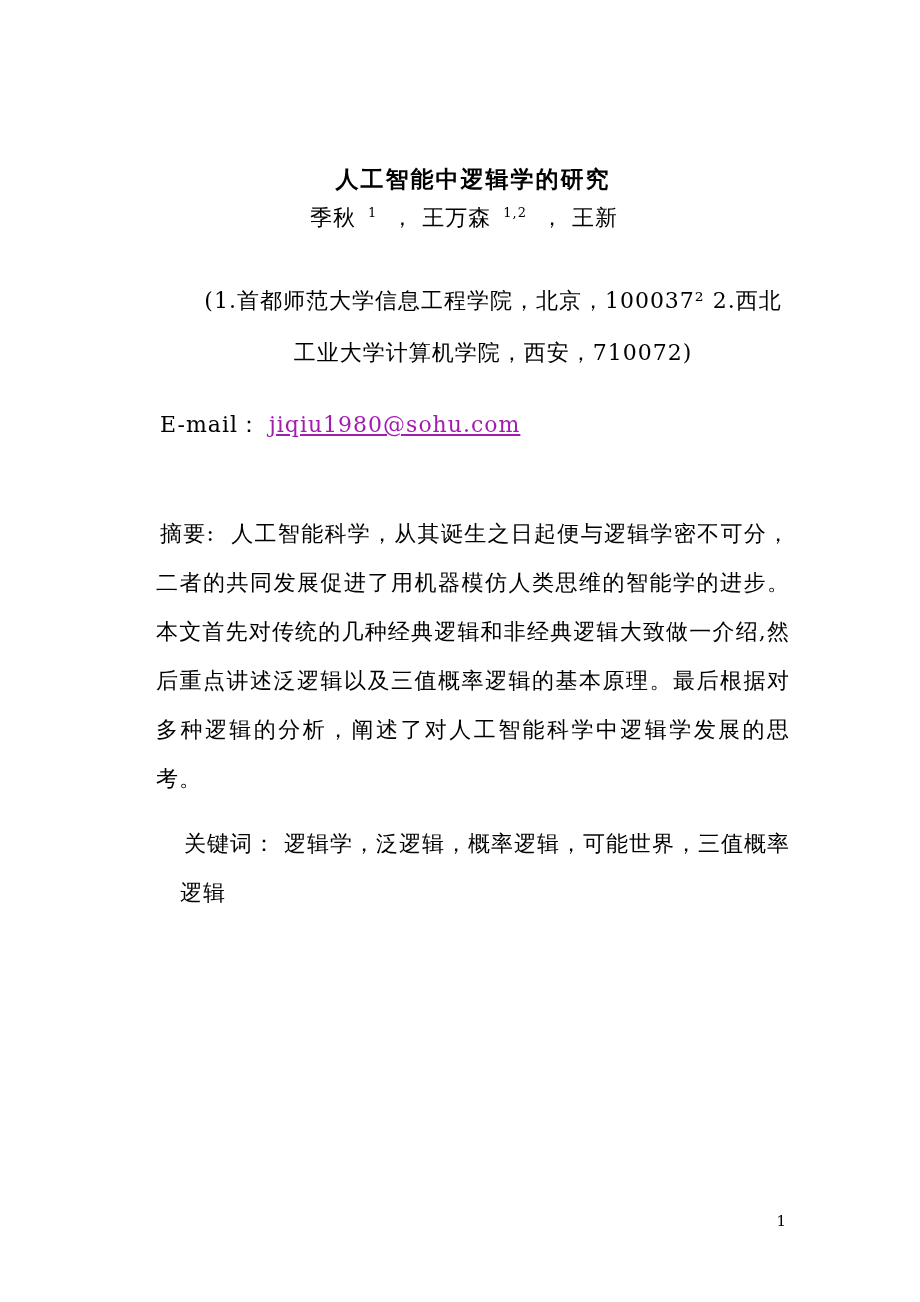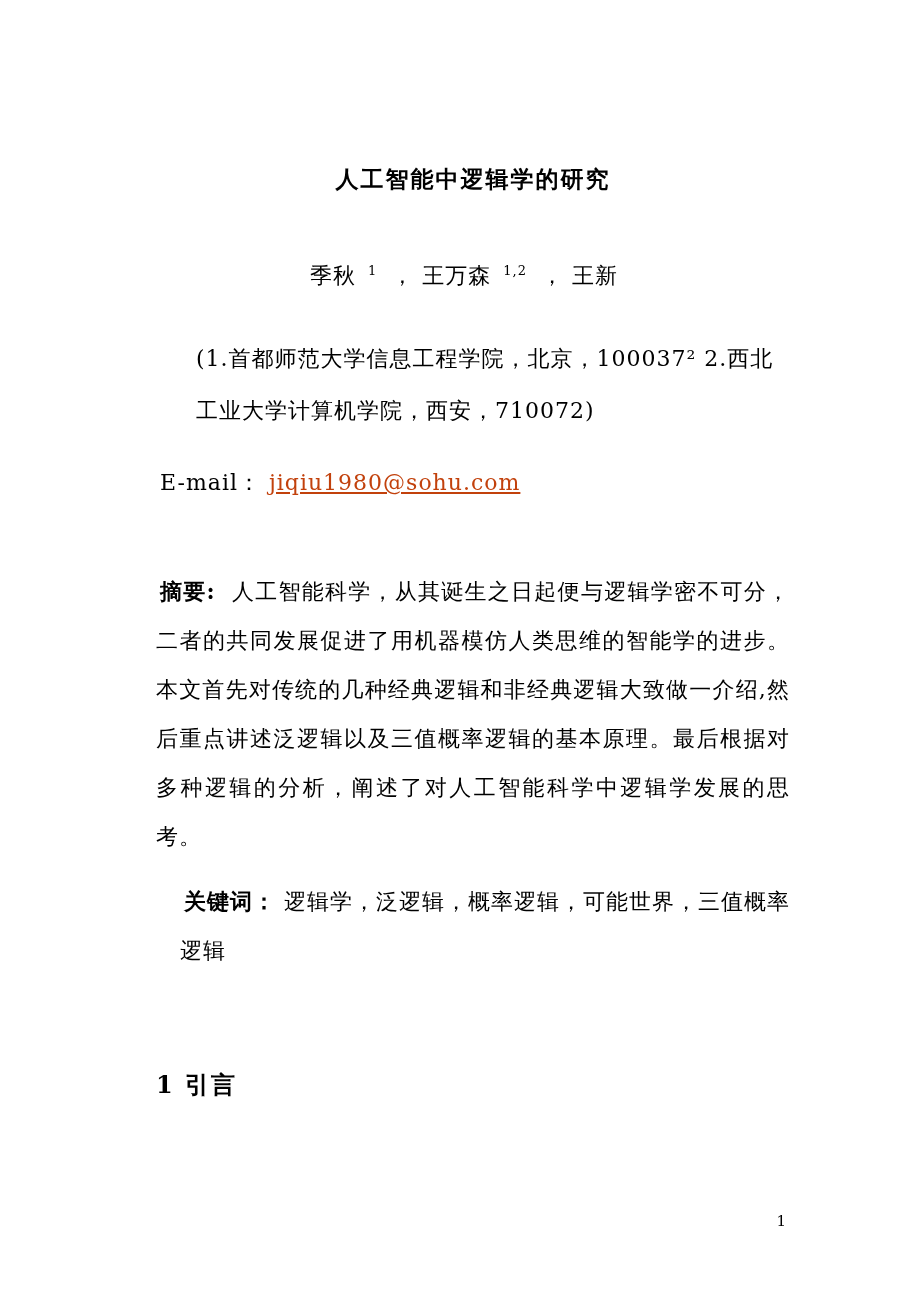--- a/index.html
+++ b/index.html
@@ -22,51 +22,50 @@
     font-size: 22px;
     letter-spacing: 1px;
   }
   .doc-title {
     text-align: center;
     font-size: 23px;
     font-weight: bold;
     letter-spacing: 2px;
   }
   .authors {
-    margin-top: 58px;
     text-align: center;
     font-size: 22px;
   }
   .authors sup {
     font-size: 13px;
     margin: 0 6px 0 4px;
   }
   .affiliation {
     margin-top: 34px;
-    text-align: left;
+    text-align: center;
     line-height: 52px;
     margin-left: 40px;
   }
   .email-line {
     margin-top: 12px;
     line-height: 52px;
   }
   .email-link {
-    color: #c2410c;
+    color: #a21caf;
     text-decoration: underline;
     cursor: pointer;
   }
   .para {
     text-align: justify;
     line-height: 49px;
   }
   .abstract {
     margin-top: 50px;
   }
-  .label { font-weight: bold; }
+  .label { font-weight: normal; }
   .keywords { margin-top: 8px; margin-left: 24px; }
   .clc-line { margin-top: 8px; font-weight: bold; }
   .clc-gap { display: inline-block; width: 28px; }
   .section-heading {
     margin-top: 86px;
     font-size: 24px;
     font-weight: bold;
     letter-spacing: 2px;
   }
   .intro {
@@ -101,19 +100,18 @@
 
     <p class="para abstract">
       <span class="label">摘要:</span><span> 人工智能科学，从其诞生之日起便与逻辑学密不可分，二者的共同发展促进了用机器模仿人类思维的智能学的进步。本文首先对传统的几种经典逻辑和非经典逻辑大致做一介绍,然后重点讲述泛逻辑以及三值概率逻辑的基本原理。最后根据对多种逻辑的分析，阐述了对人工智能科学中逻辑学发展的思考。</span>
     </p>
 
     <p class="para keywords">
       <span class="label">关键词：</span><span>逻辑学，泛逻辑，概率逻辑，可能世界，三值概率逻辑</span>
     </p>
 
 
-    <h2 class="section-heading">1  引言</h2>
 
 
   </div>
 
   <div class="page-number">1</div>
 </div>
 
 </body></html>

